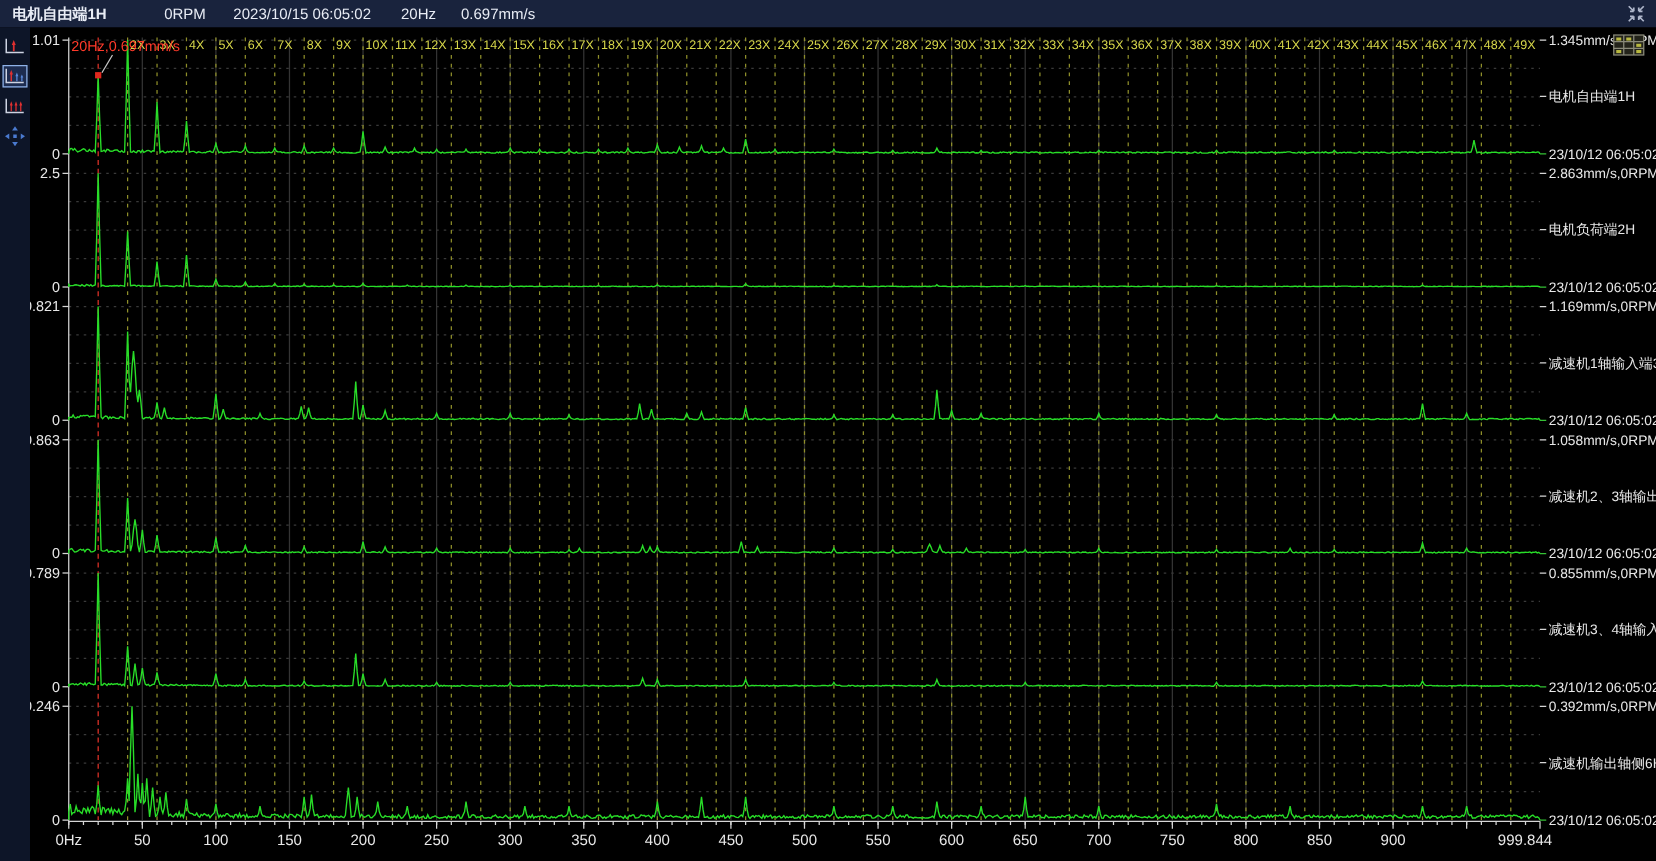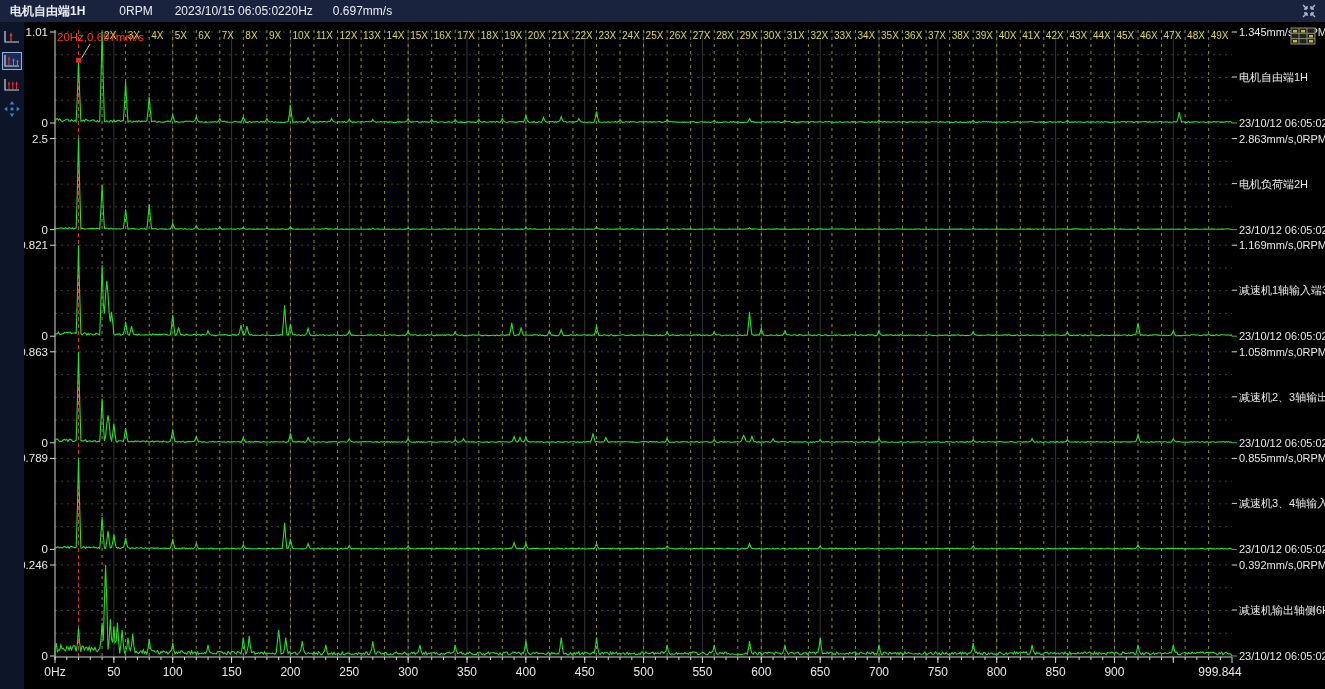--- a/index.html
+++ b/index.html
@@ -1,23 +1,23 @@
 <!DOCTYPE html>
 <html><head>
 <meta charset="utf-8">
 <style>
   html,body{margin:0;padding:0;background:#000;width:1325px;height:689px;overflow:hidden;
     font-family:"Liberation Sans",sans-serif;}
   .titlebar{position:absolute;left:0;top:0;width:1325px;height:22px;background:#19233d;
     color:#e8ecf5;font-size:12px;display:flex;align-items:center;white-space:nowrap;}
   .titlebar span{display:inline-block;}
   .tb-channel{margin-left:10px;font-weight:bold;}
-  .tb-rpm{margin-left:34px;}
+  .tb-rpm{margin-left:46px;}
   .tb-dt{margin-left:22px;}
-  .tb-freq{}
+  .tb-freq{margin-left:24px;}
   .tb-amp{margin-left:20px;}
   .tb-collapse{margin-left:auto;margin-right:8px;width:16px;height:16px;cursor:pointer;}
   .sidebar{position:absolute;left:0;top:22px;width:24px;height:667px;background:#0d1528;}
   .tool{width:20px;height:18px;margin:6px 1px 6px 2px;border:1px solid transparent;
     display:flex;align-items:center;justify-content:center;cursor:pointer;box-sizing:border-box;}
   .tool.selected{border-color:#8fb2e8;background:#1d2c50;}
   .plot{position:absolute;left:24px;top:22px;width:1301px;height:667px;background:#000;}
   svg text{font-family:"Liberation Sans",sans-serif;}
 </style>
 </head>

